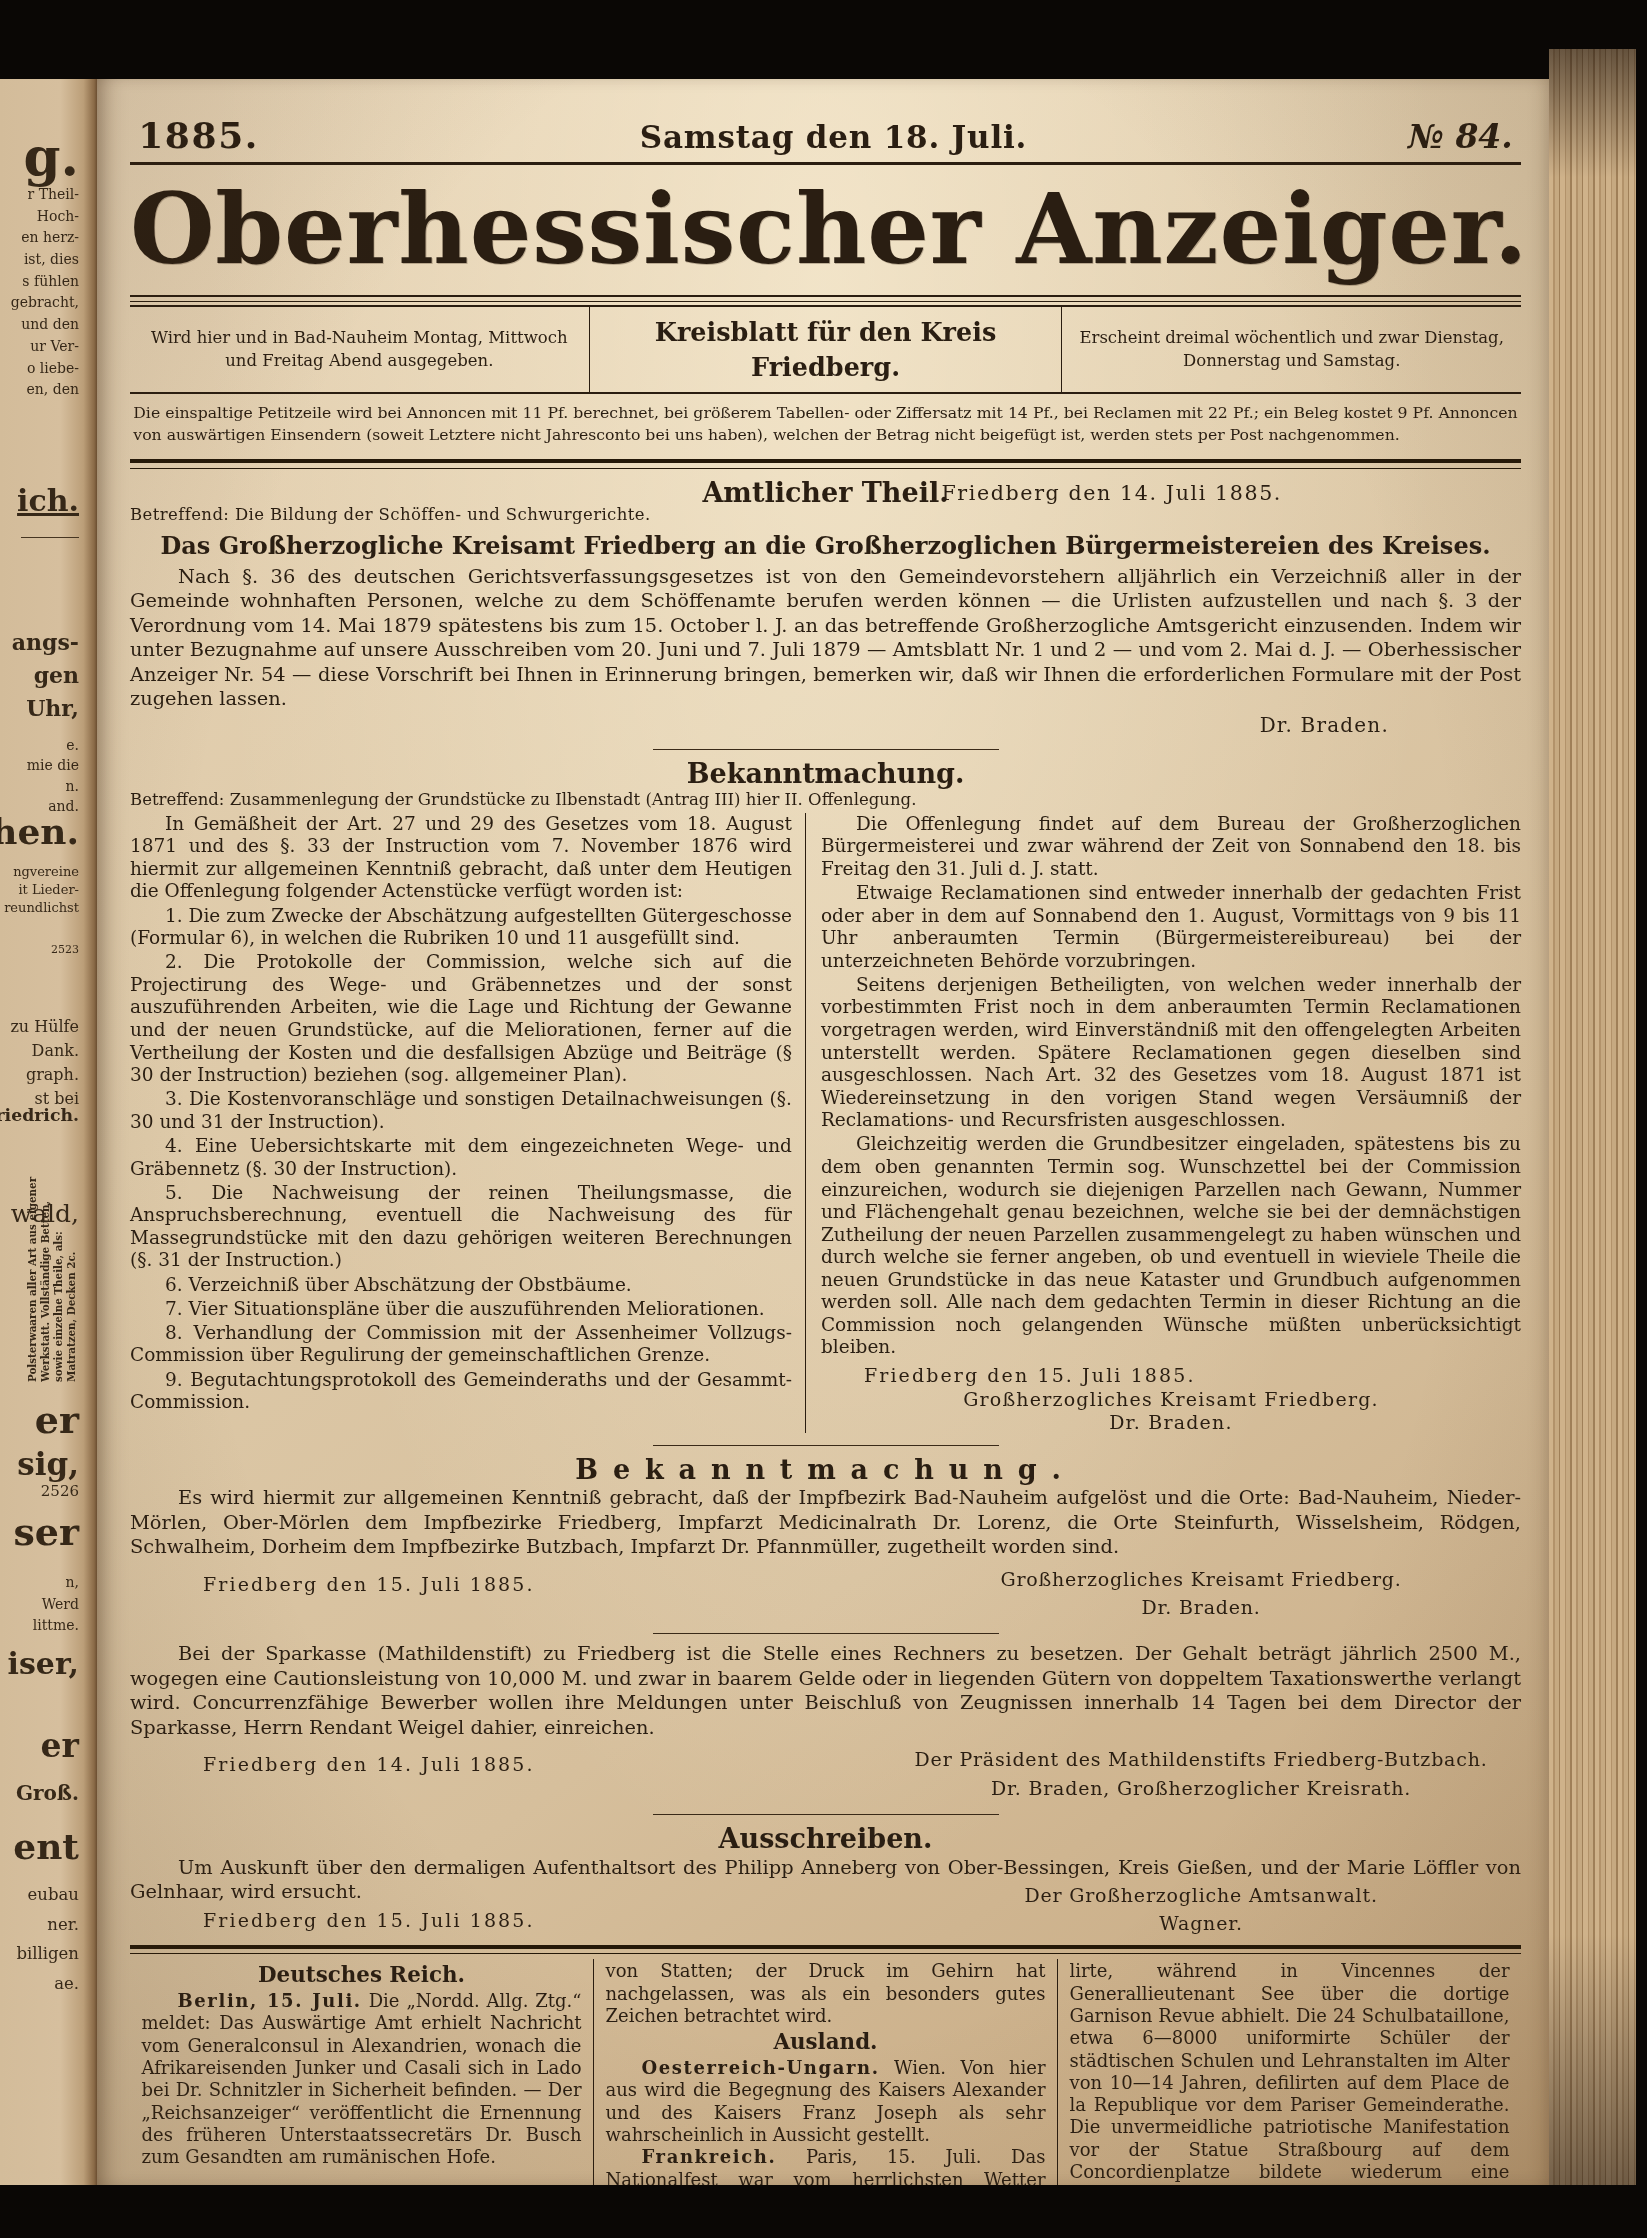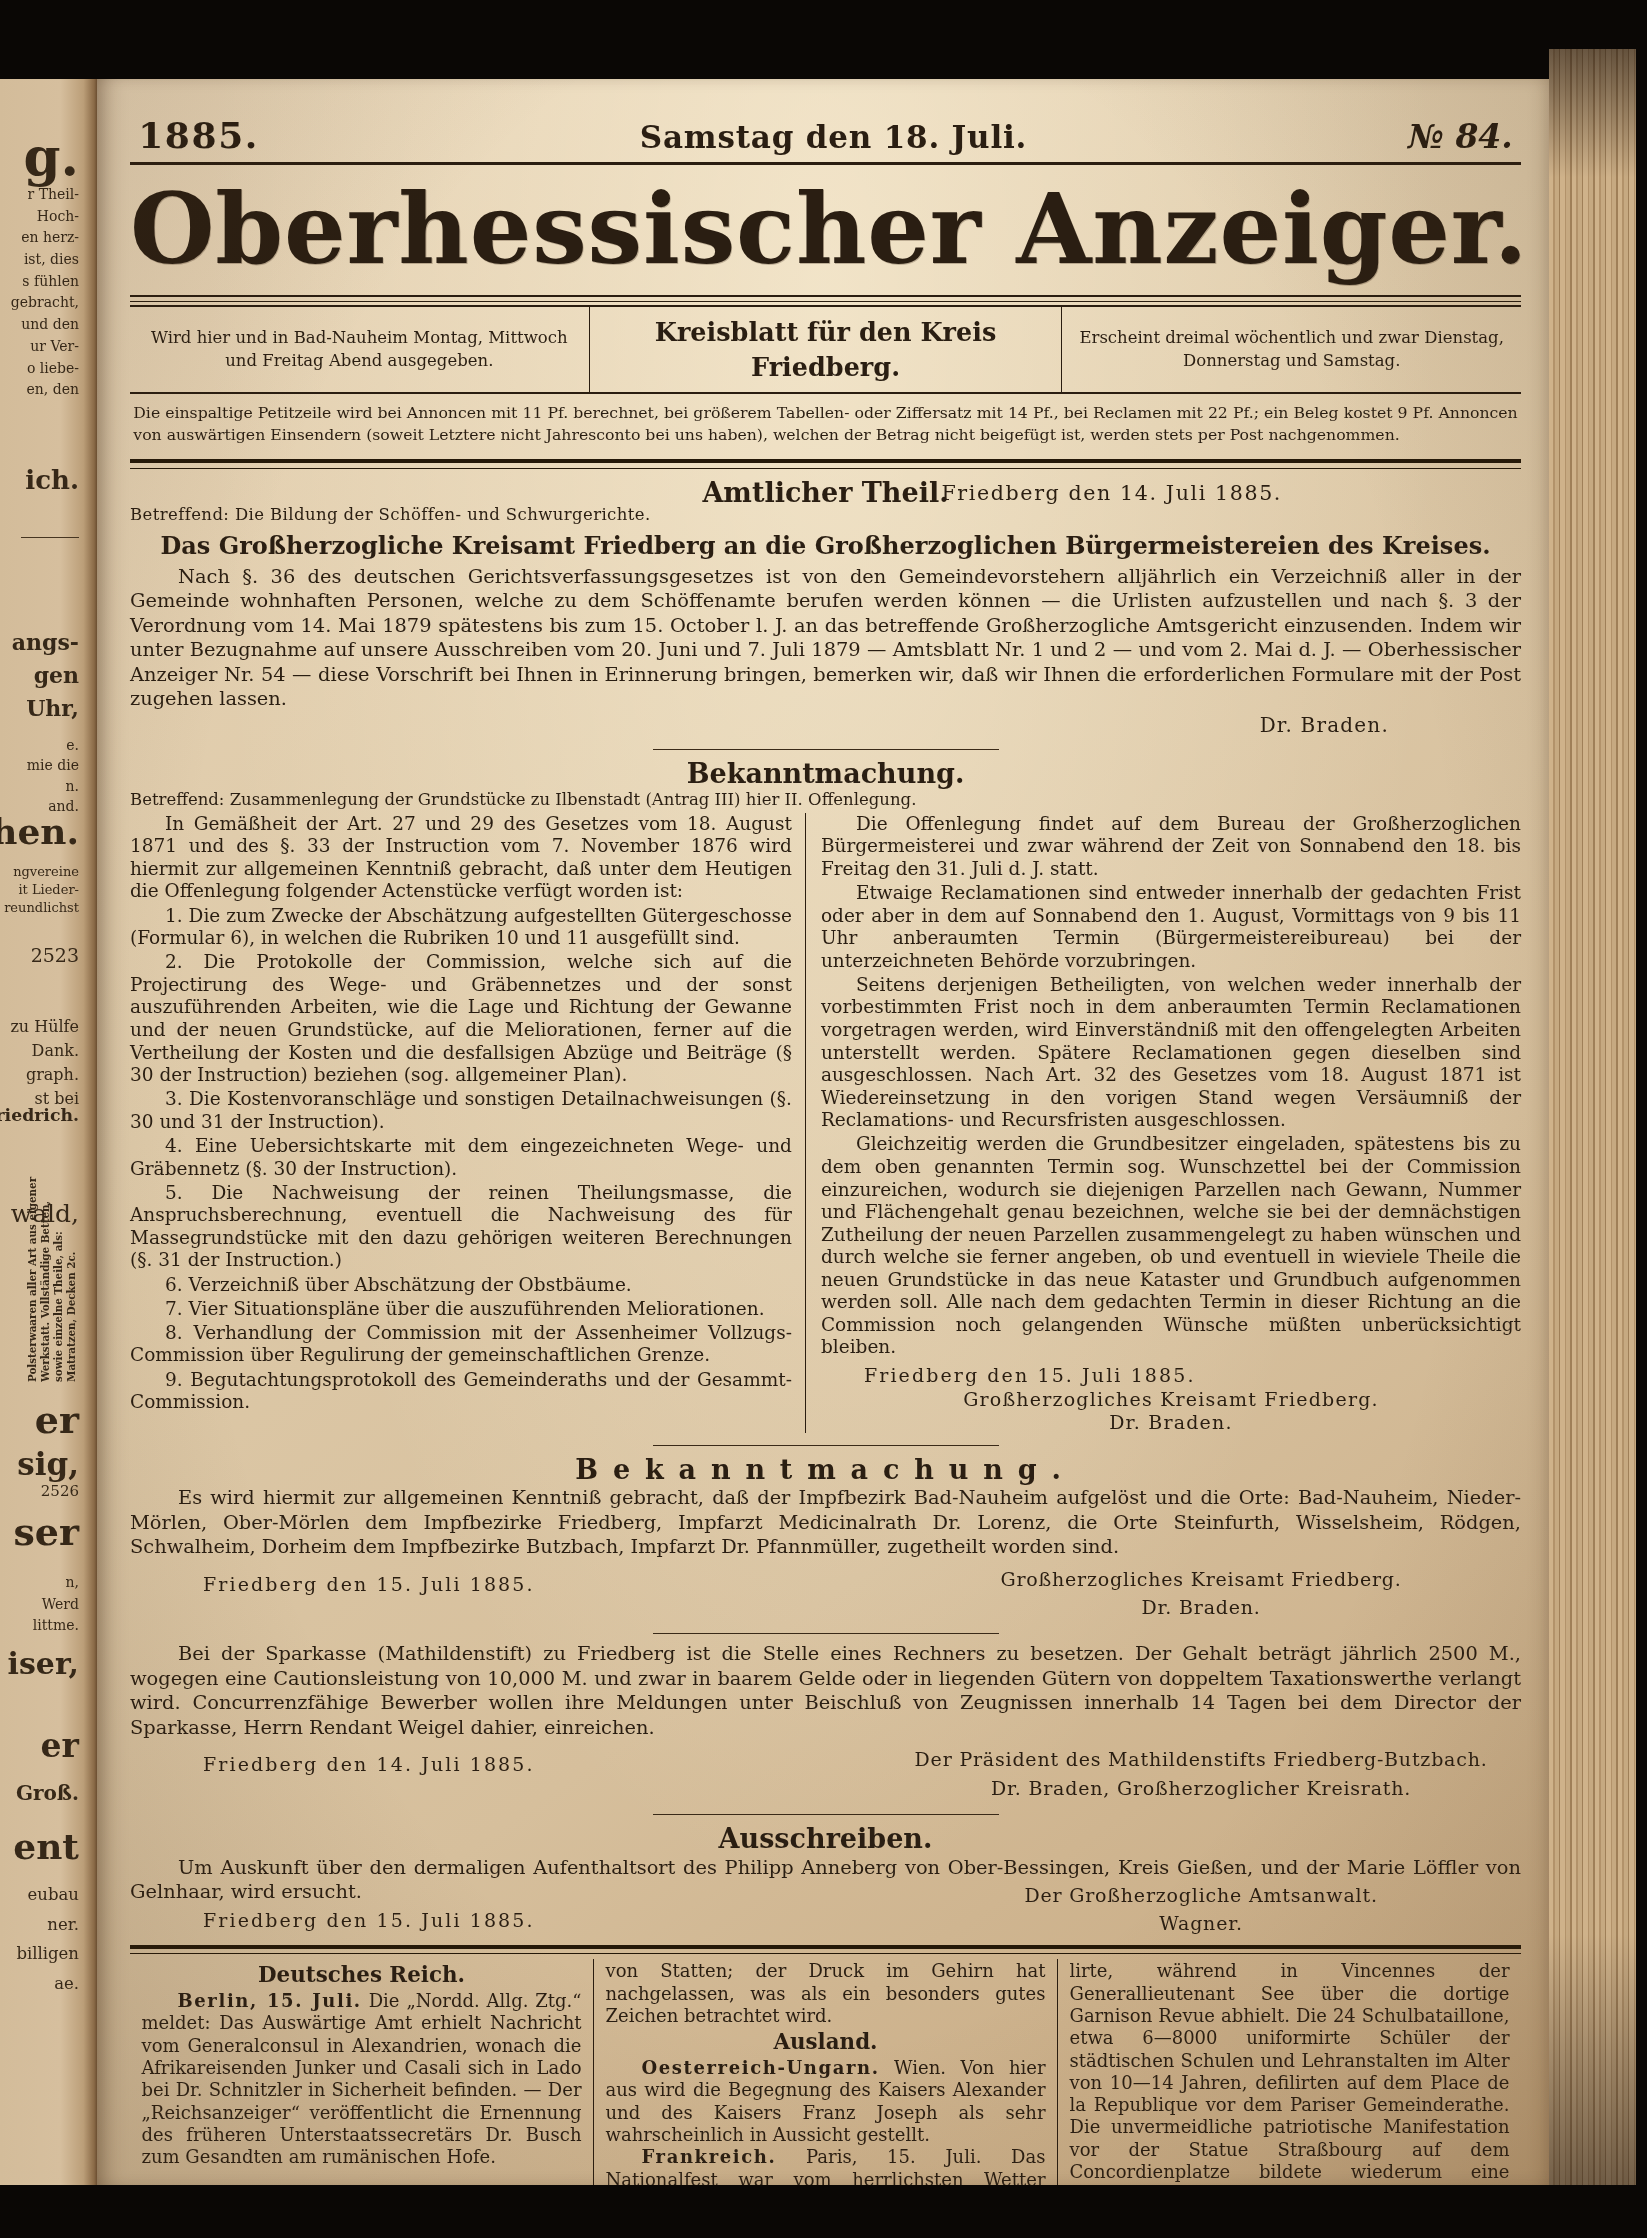--- a/index.html
+++ b/index.html
@@ -81,27 +81,27 @@
   .news .ncol + .ncol{border-left:1.6px solid #2a1d10;}
   .news-heading{text-align:center;font-weight:bold;font-size:21.4px;margin:1.6px 0 3.3px;}
   .news p{font-size:18px;line-height:1.24;text-align:justify;margin:0;text-indent:36px;}
   .news p.cont{text-indent:0;}
   .news .lead{font-weight:bold;letter-spacing:1.6px;}
 
   
   .frag{position:absolute;right:18px;text-align:right;line-height:1.55;color:#362818;white-space:pre-line;}
   .f-g{top:36px;font-size:53px;font-weight:bold;}
   .f-b1{top:105px;font-size:14px;}
-  .f-ich{top:381px;font-size:26px;font-weight:bold;}
+  .f-ich{top:399px;font-size:30px;font-weight:bold;text-decoration:underline;}
   .f-dash{top:458px;width:58px;border-top:1.6px solid #463category521;border-top:1.6px solid #463521;}
   .f-b2{top:547px;font-size:22px;font-weight:bold;line-height:1.5;}
   .f-b3{top:656px;font-size:14px;line-height:1.45;}
   .f-hen{top:725px;font-size:36px;font-weight:bold;}
   .f-b4{top:784px;font-size:13px;line-height:1.4;}
-  .f-2523{top:862px;font-size:19px;}
+  .f-2523{top:862px;font-size:11px;}
   .f-b5{top:936px;font-size:16px;line-height:1.5;}
   .f-fried{top:1023px;font-size:17.3px;font-weight:bold;}
   .f-wald{top:1116px;font-size:25px;font-weight:normal;}
   .f-vert{top:1093px;right:28px;writing-mode:vertical-rl;transform:rotate(180deg);height:210px;font-size:10.3px;font-weight:bold;line-height:1.25;text-align:left;white-space:normal;width:43px;}
   .f-er1{top:1312px;font-size:38px;font-weight:bold;}
   .f-sig{top:1361px;font-size:31px;font-weight:bold;}
   .f-2526{top:1401px;font-size:15px;}
   .f-ser{top:1424px;font-size:38px;font-weight:bold;}
   .f-b6{top:1493px;font-size:14px;margin-left:40px;}
   .f-iser{top:1546px;font-size:30px;font-weight:bold;margin-top:16px;}

